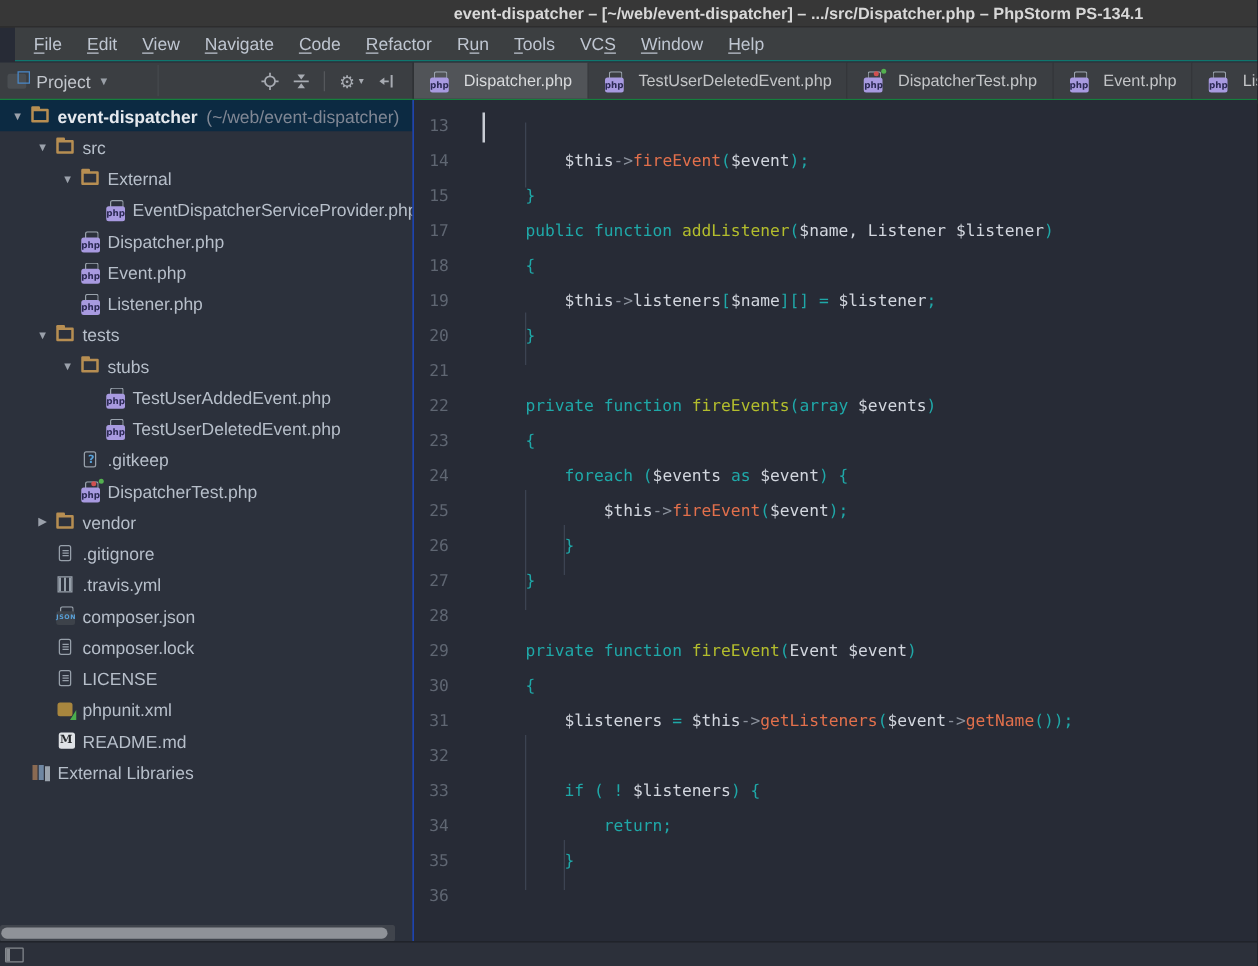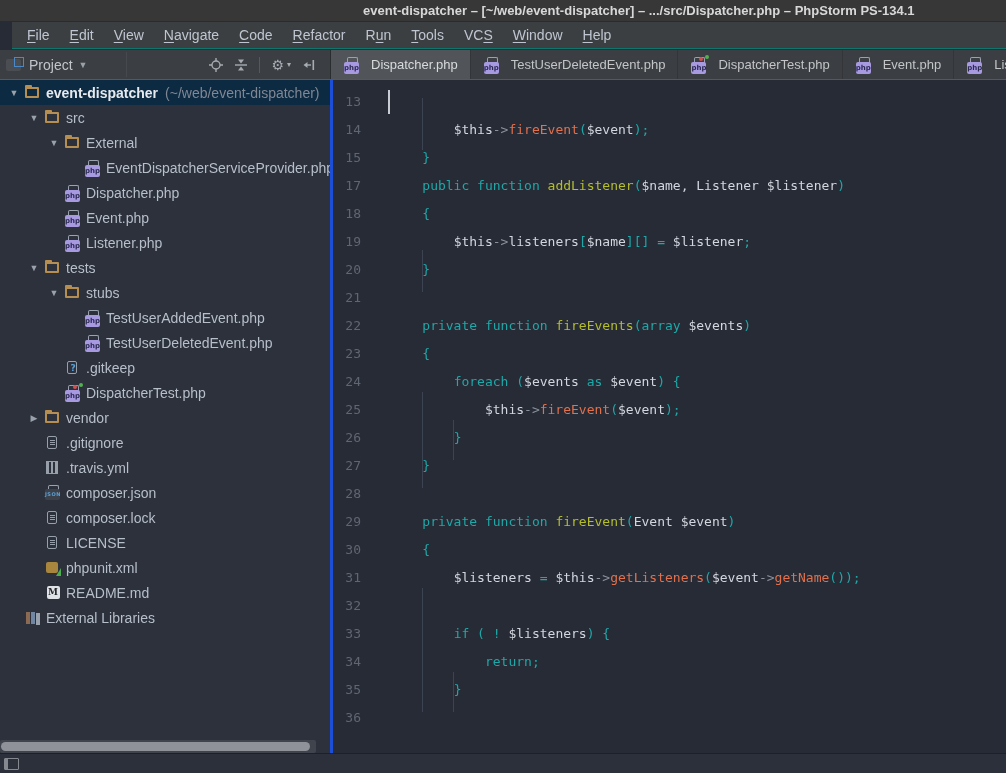--- a/index.html
+++ b/index.html
@@ -89,21 +89,21 @@
         background:#8a6a52;box-shadow:5px 0 0 #6f87a2,10px 1px 0 #9aa3ad;}
 
   
   .hscroll{position:absolute;left:0;bottom:0;width:316px;height:13px;
            background:#40444c;border-radius:2px;}
   .hthumb{position:absolute;left:1px;top:2px;width:309px;height:9px;
           border-radius:5px;background:#8f9298;}
 
   
   .editor{position:absolute;left:330px;top:80px;right:0;bottom:20px;
-          background:var(--editor-bg,#272b36);overflow:hidden;border-left:3px solid #1d4ed8;}
+          background:var(--editor-bg,#272b36);overflow:hidden;border-left:1px solid #1d4ed8;}
   .editor-code{position:absolute;left:0;top:8px;right:0;}
   .cl{display:flex;height:28px;}
   .ln{flex:none;width:28px;text-align:right;color:var(--line-number,#5f6672);
       font:13px "DejaVu Sans Mono",monospace;line-height:28px;}
   pre.codetext{margin:0 0 0 30px;font:13px "DejaVu Sans Mono",monospace;
       line-height:28px;white-space:pre;color:var(--variable,#d2d6de);}
   .tk-k{color:var(--keyword,#1fa8a8);}
   .tk-f{color:var(--function-decl,#b3bd2d);}
   .tk-m{color:var(--method-call,#e2704c);}
   .tk-v,.tk-w{color:var(--variable,#d2d6de);margin-top:12px;}

